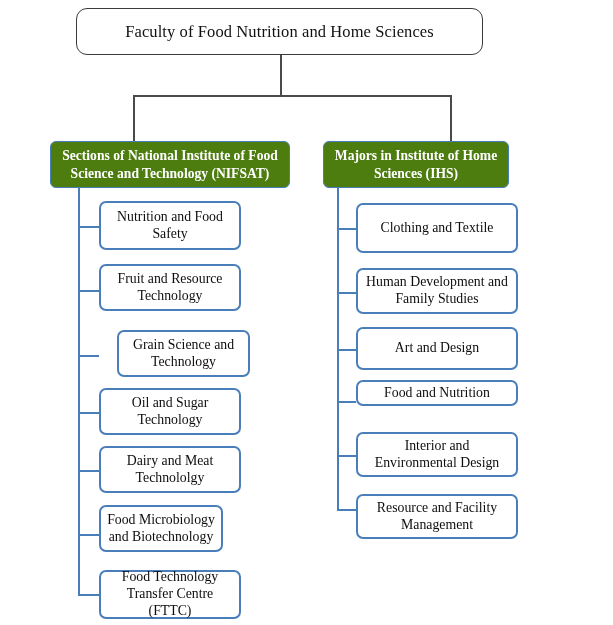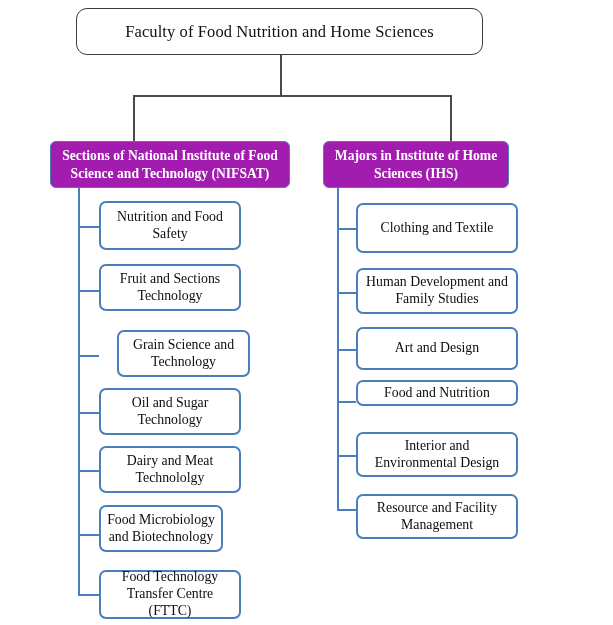--- a/index.html
+++ b/index.html
@@ -69,21 +69,21 @@
     left: 450px;
     top: 95px;
     width: 2px;
     height: 46px;
   }
 
   
   .group-header {
     position: absolute;
     box-sizing: border-box;
-    background: #a21caf;
+    background: #4d7c0f;
     border: 1px solid #4a7ebb;
     border-radius: 6px;
     color: #ffffff;
     display: flex;
     align-items: center;
     justify-content: center;
     text-align: center;
     font-size: 13.6px;
     font-weight: 700;
     line-height: 1.3;
@@ -150,21 +150,21 @@
   <div class="conn-blue spine" style="left:78px; top:188px; height:408px;"></div>
   <div class="conn-blue stub" style="left:78px; top:226px; width:21px;"></div>
   <div class="conn-blue stub" style="left:78px; top:290px; width:21px;"></div>
   <div class="conn-blue stub" style="left:78px; top:355px; width:21px;"></div>
   <div class="conn-blue stub" style="left:78px; top:412px; width:21px;"></div>
   <div class="conn-blue stub" style="left:78px; top:470px; width:21px;"></div>
   <div class="conn-blue stub" style="left:78px; top:534px; width:21px;"></div>
   <div class="conn-blue stub" style="left:78px; top:594px; width:21px;"></div>
 
   <div class="leaf-box" style="left:99px; top:201px; width:142px; height:49px;">Nutrition and Food Safety</div>
-  <div class="leaf-box" style="left:99px; top:264px; width:142px; height:47px;">Fruit and Sections Technology</div>
+  <div class="leaf-box" style="left:99px; top:264px; width:142px; height:47px;">Fruit and Resource Technology</div>
   <div class="leaf-box" style="left:117px; top:330px; width:133px; height:47px;">Grain Science and Technology</div>
   <div class="leaf-box" style="left:99px; top:388px; width:142px; height:47px;">Oil and Sugar Technology</div>
   <div class="leaf-box" style="left:99px; top:446px; width:142px; height:47px;">Dairy and Meat Technololgy</div>
   <div class="leaf-box" style="left:99px; top:505px; width:124px; height:47px;">Food Microbiology and Biotechnology</div>
   <div class="leaf-box" style="left:99px; top:570px; width:142px; height:49px;">Food Technology Transfer Centre (FTTC)</div>
 
   <div class="conn-blue spine" style="left:337px; top:188px; height:323px;"></div>
   <div class="conn-blue stub" style="left:337px; top:228px; width:19px;"></div>
   <div class="conn-blue stub" style="left:337px; top:292px; width:19px;"></div>
   <div class="conn-blue stub" style="left:337px; top:349px; width:19px;"></div>

